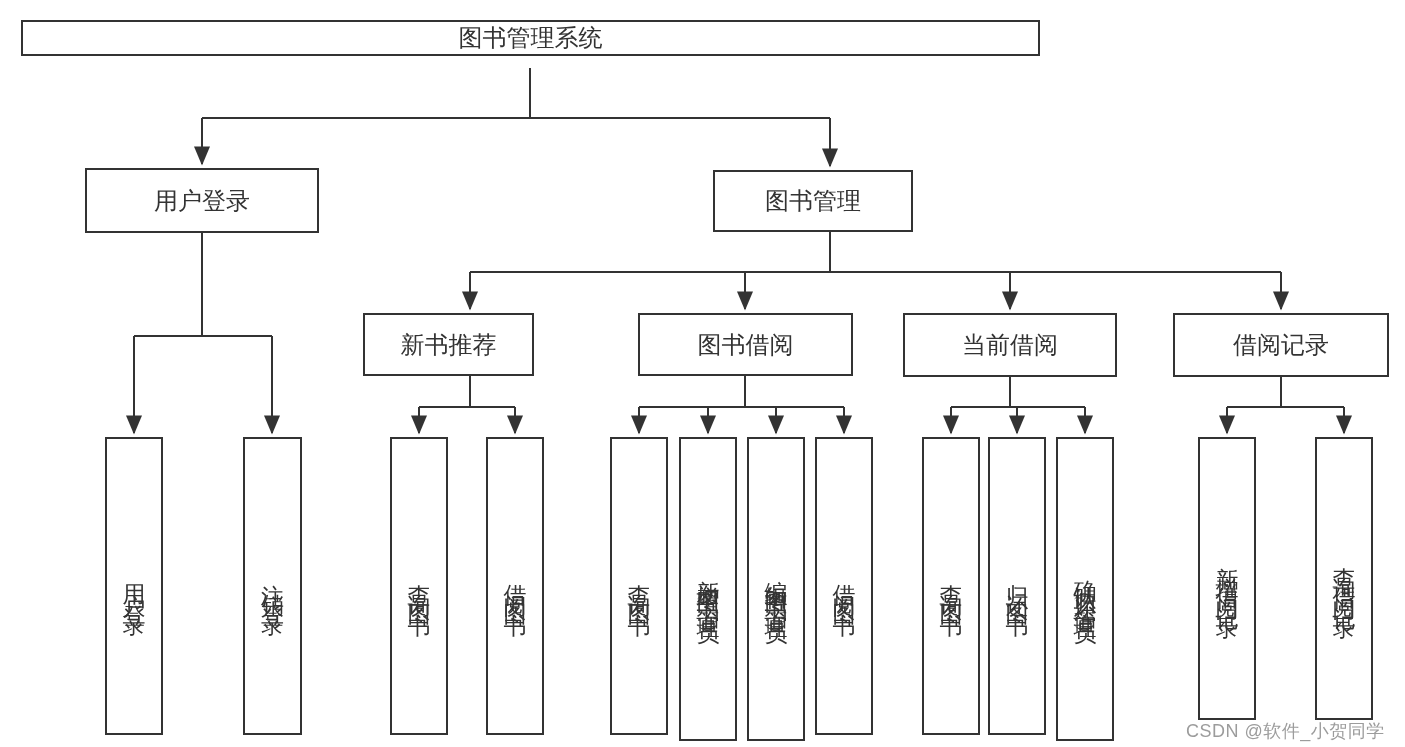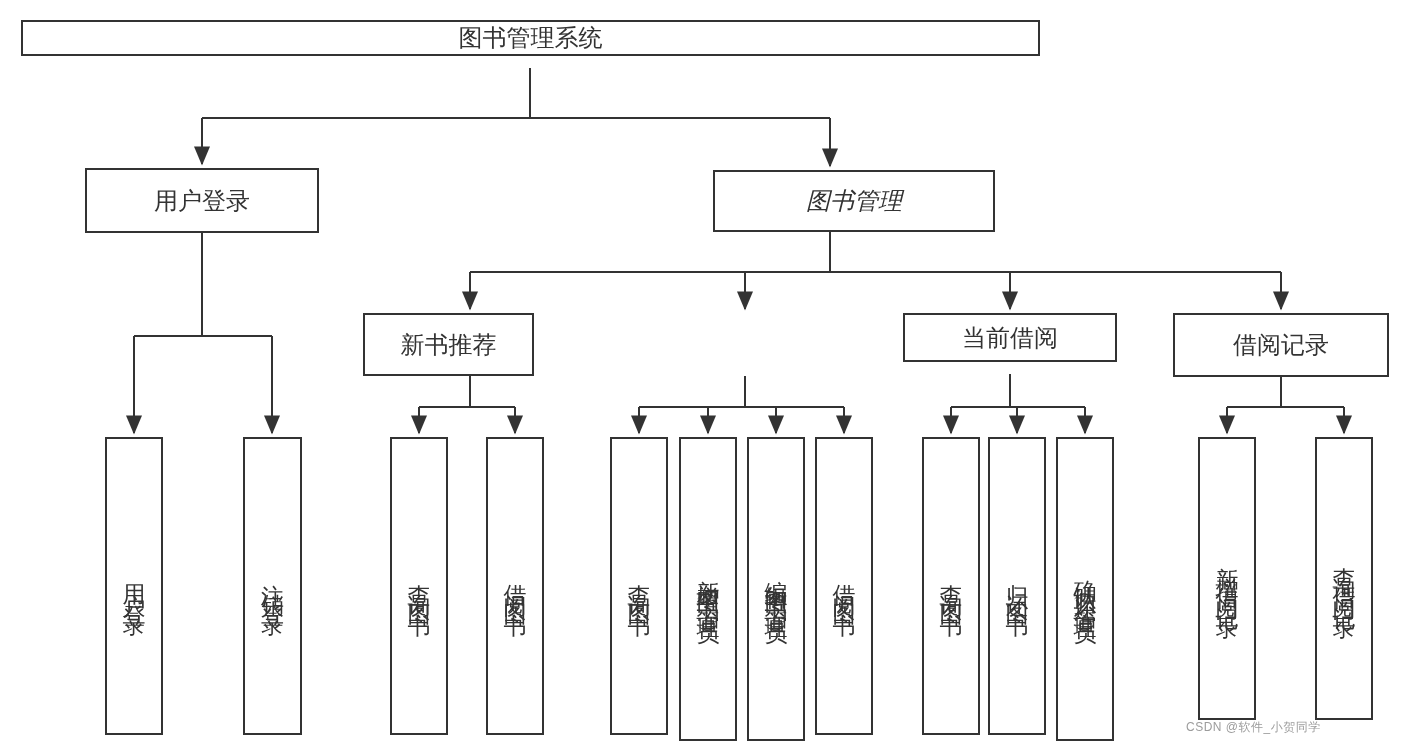--- a/index.html
+++ b/index.html
@@ -38,21 +38,21 @@
     line-height: 1;
     white-space: nowrap;
   }
   .node.leaf span.tight {
     letter-spacing: 6px;
   }
   .watermark {
     position: absolute;
     left: 1186px;
     top: 719px;
-    font-size: 12px;
+    font-size: 18px;
     color: #9c9c9c;
     letter-spacing: 0.5px;
     white-space: nowrap;
   }
 </style>
 </head>
 <body>
 
 <div class="stage">
 
@@ -106,28 +106,31 @@
     </g>
   </svg>
 
   <div class="node" style="left:21px; top:20px; width:1019px; height:36px;">
     <span>图书管理系统</span>
   </div>
 
   <div class="node" style="left:85px; top:168px; width:234px; height:65px;">
     <span>用户登录</span>
   </div>
-  <div class="node" style="left:713px; top:170px; width:282px; height:62px;font-style:italic;">
+  <div class="node" style="left:713px; top:170px; width:200px; height:62px;">
     <span>图书管理</span>
   </div>
 
   <div class="node" style="left:363px; top:313px; width:171px; height:63px;">
     <span>新书推荐</span>
   </div>
-  <div class="node" style="left:903px; top:313px; width:214px; height:49px;">
+  <div class="node" style="left:638px; top:313px; width:215px; height:63px;">
+    <span>图书借阅</span>
+  </div>
+  <div class="node" style="left:903px; top:313px; width:214px; height:64px;">
     <span>当前借阅</span>
   </div>
   <div class="node" style="left:1173px; top:313px; width:216px; height:64px;">
     <span>借阅记录</span>
   </div>
 
   <div class="node leaf" style="left:105px; top:437px; width:58px; height:298px;">
     <span>用户登录</span>
   </div>
   <div class="node leaf" style="left:243px; top:437px; width:59px; height:298px;">

